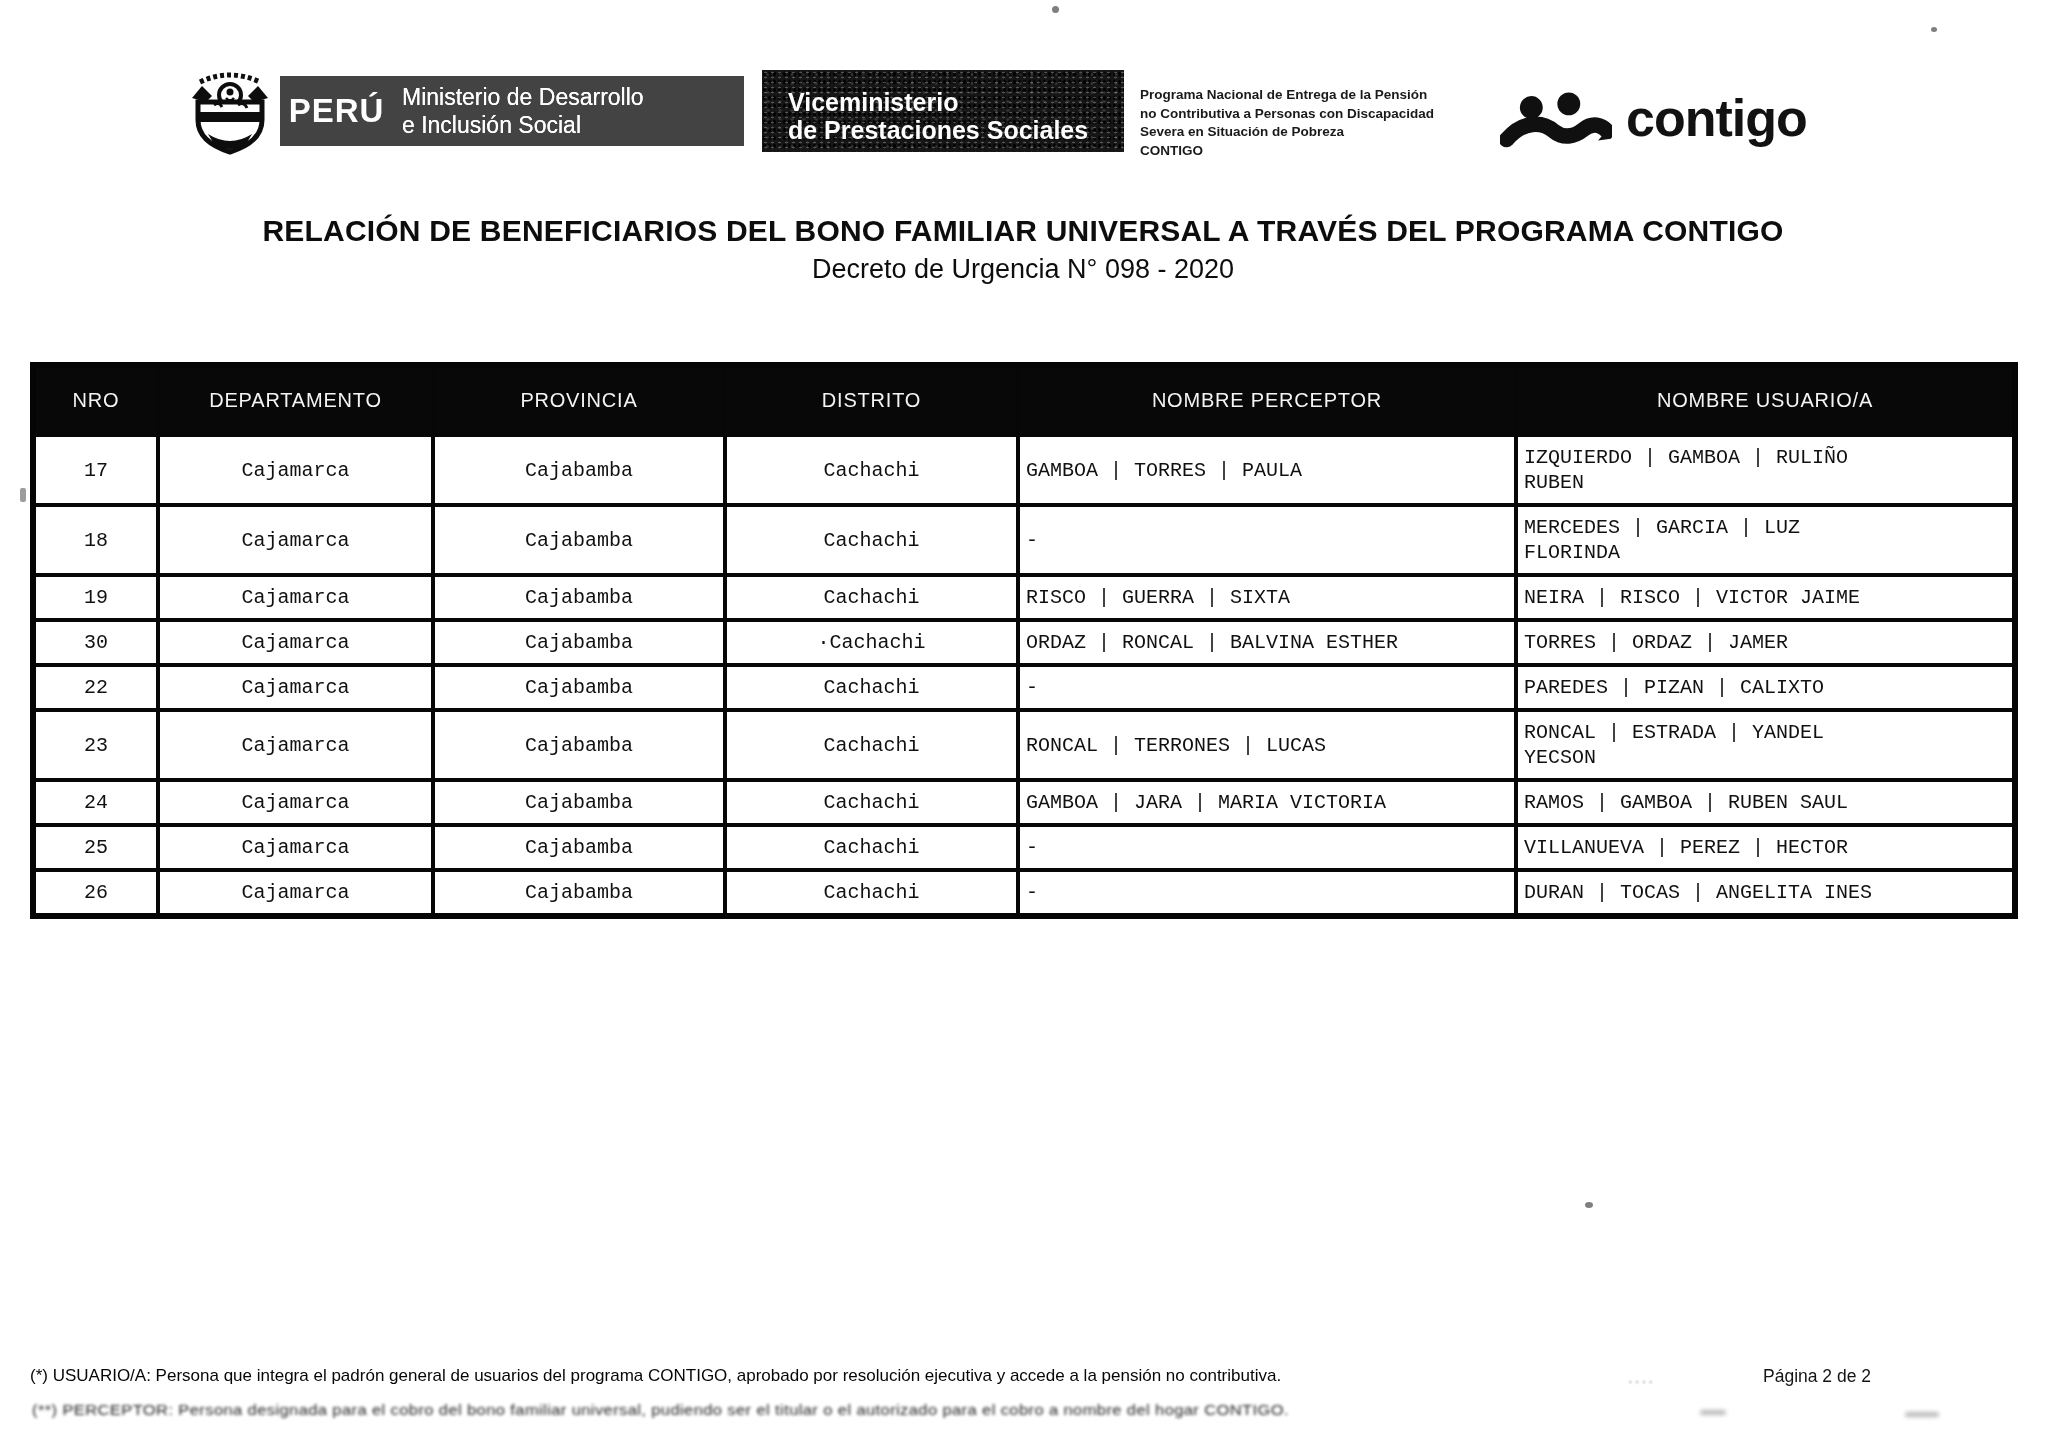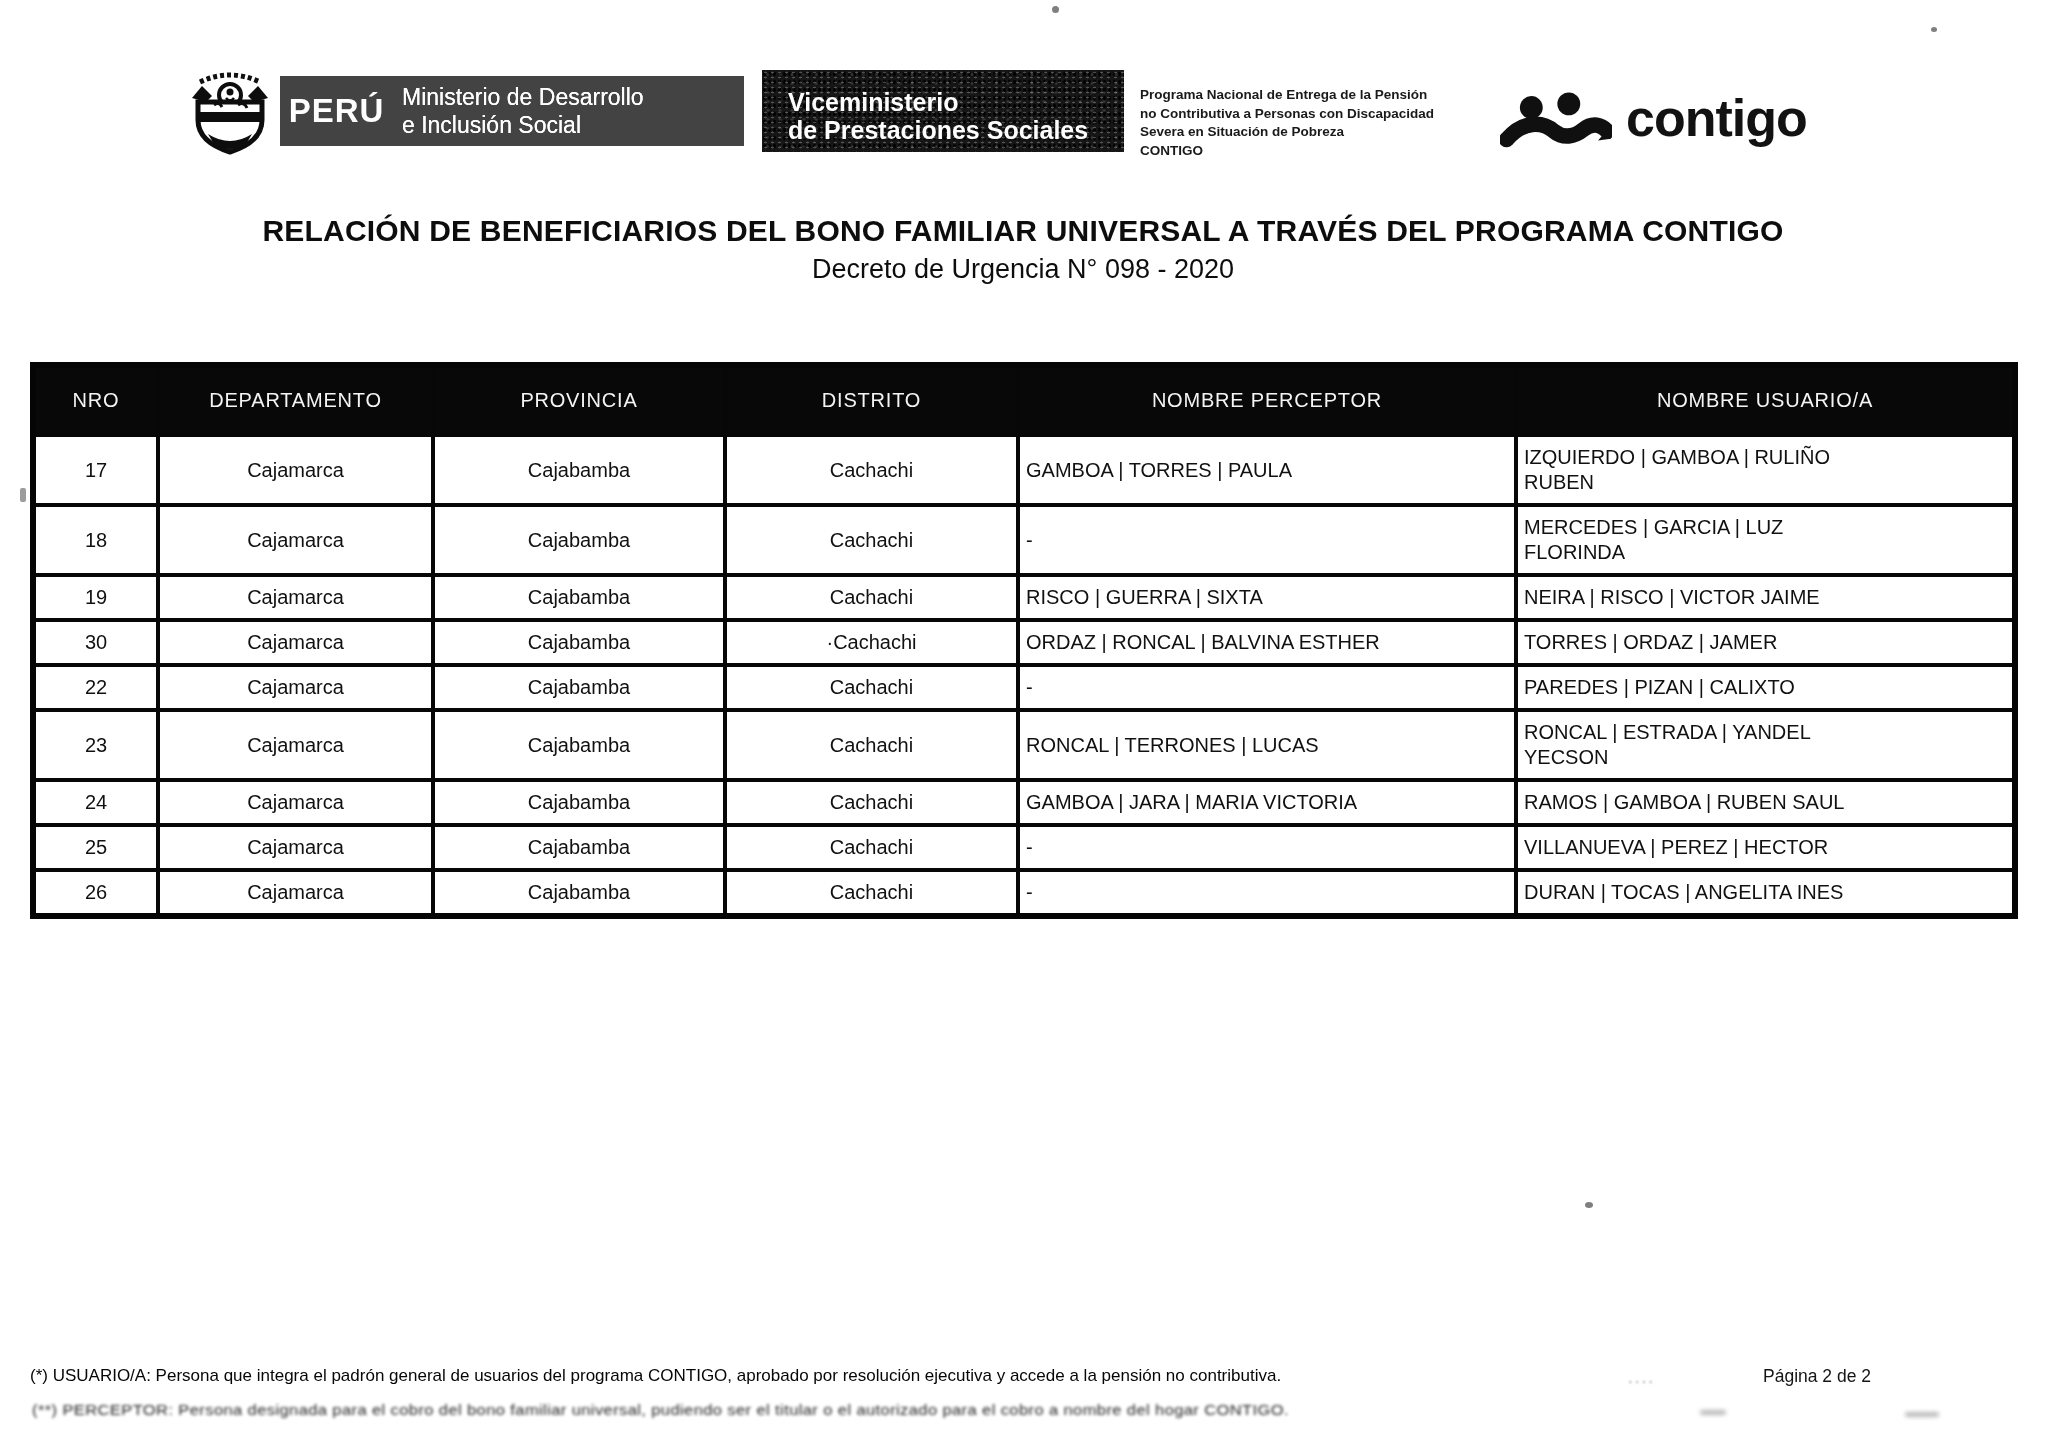--- a/index.html
+++ b/index.html
@@ -58,21 +58,21 @@
     border-collapse:collapse; table-layout:fixed;
     border:6px solid #050505;
     margin-top:40px;
   }
   table.benef th, table.benef td { border:4px solid #070707; }
   table.benef thead tr { height:70px; background:#080808; }
   table.benef th {
     color:#f4f4f4; font-size:20px; font-weight:400; letter-spacing:.8px;
     text-align:center; vertical-align:middle;
   }
-  table.benef tbody tr { height:45px; }
+  table.benef tbody tr { height:45px;font-family:Liberation Mono, monospace; }
   table.benef td {
     font-size:20px; line-height:25px; vertical-align:middle;
     padding:8px 6px; background:#fff; color:#111;
   }
   td.c-nro, td.c-dep, td.c-prov, td.c-dist { text-align:center; }
   td.c-perc, td.c-usr { text-align:left; padding-left:13px; white-space:pre-line; }
 
   
   .note1 { position:absolute; left:30px; top:1366px; width:1580px;
     font-size:17px; color:#161616; filter:blur(.35px) contrast(1.15); }

